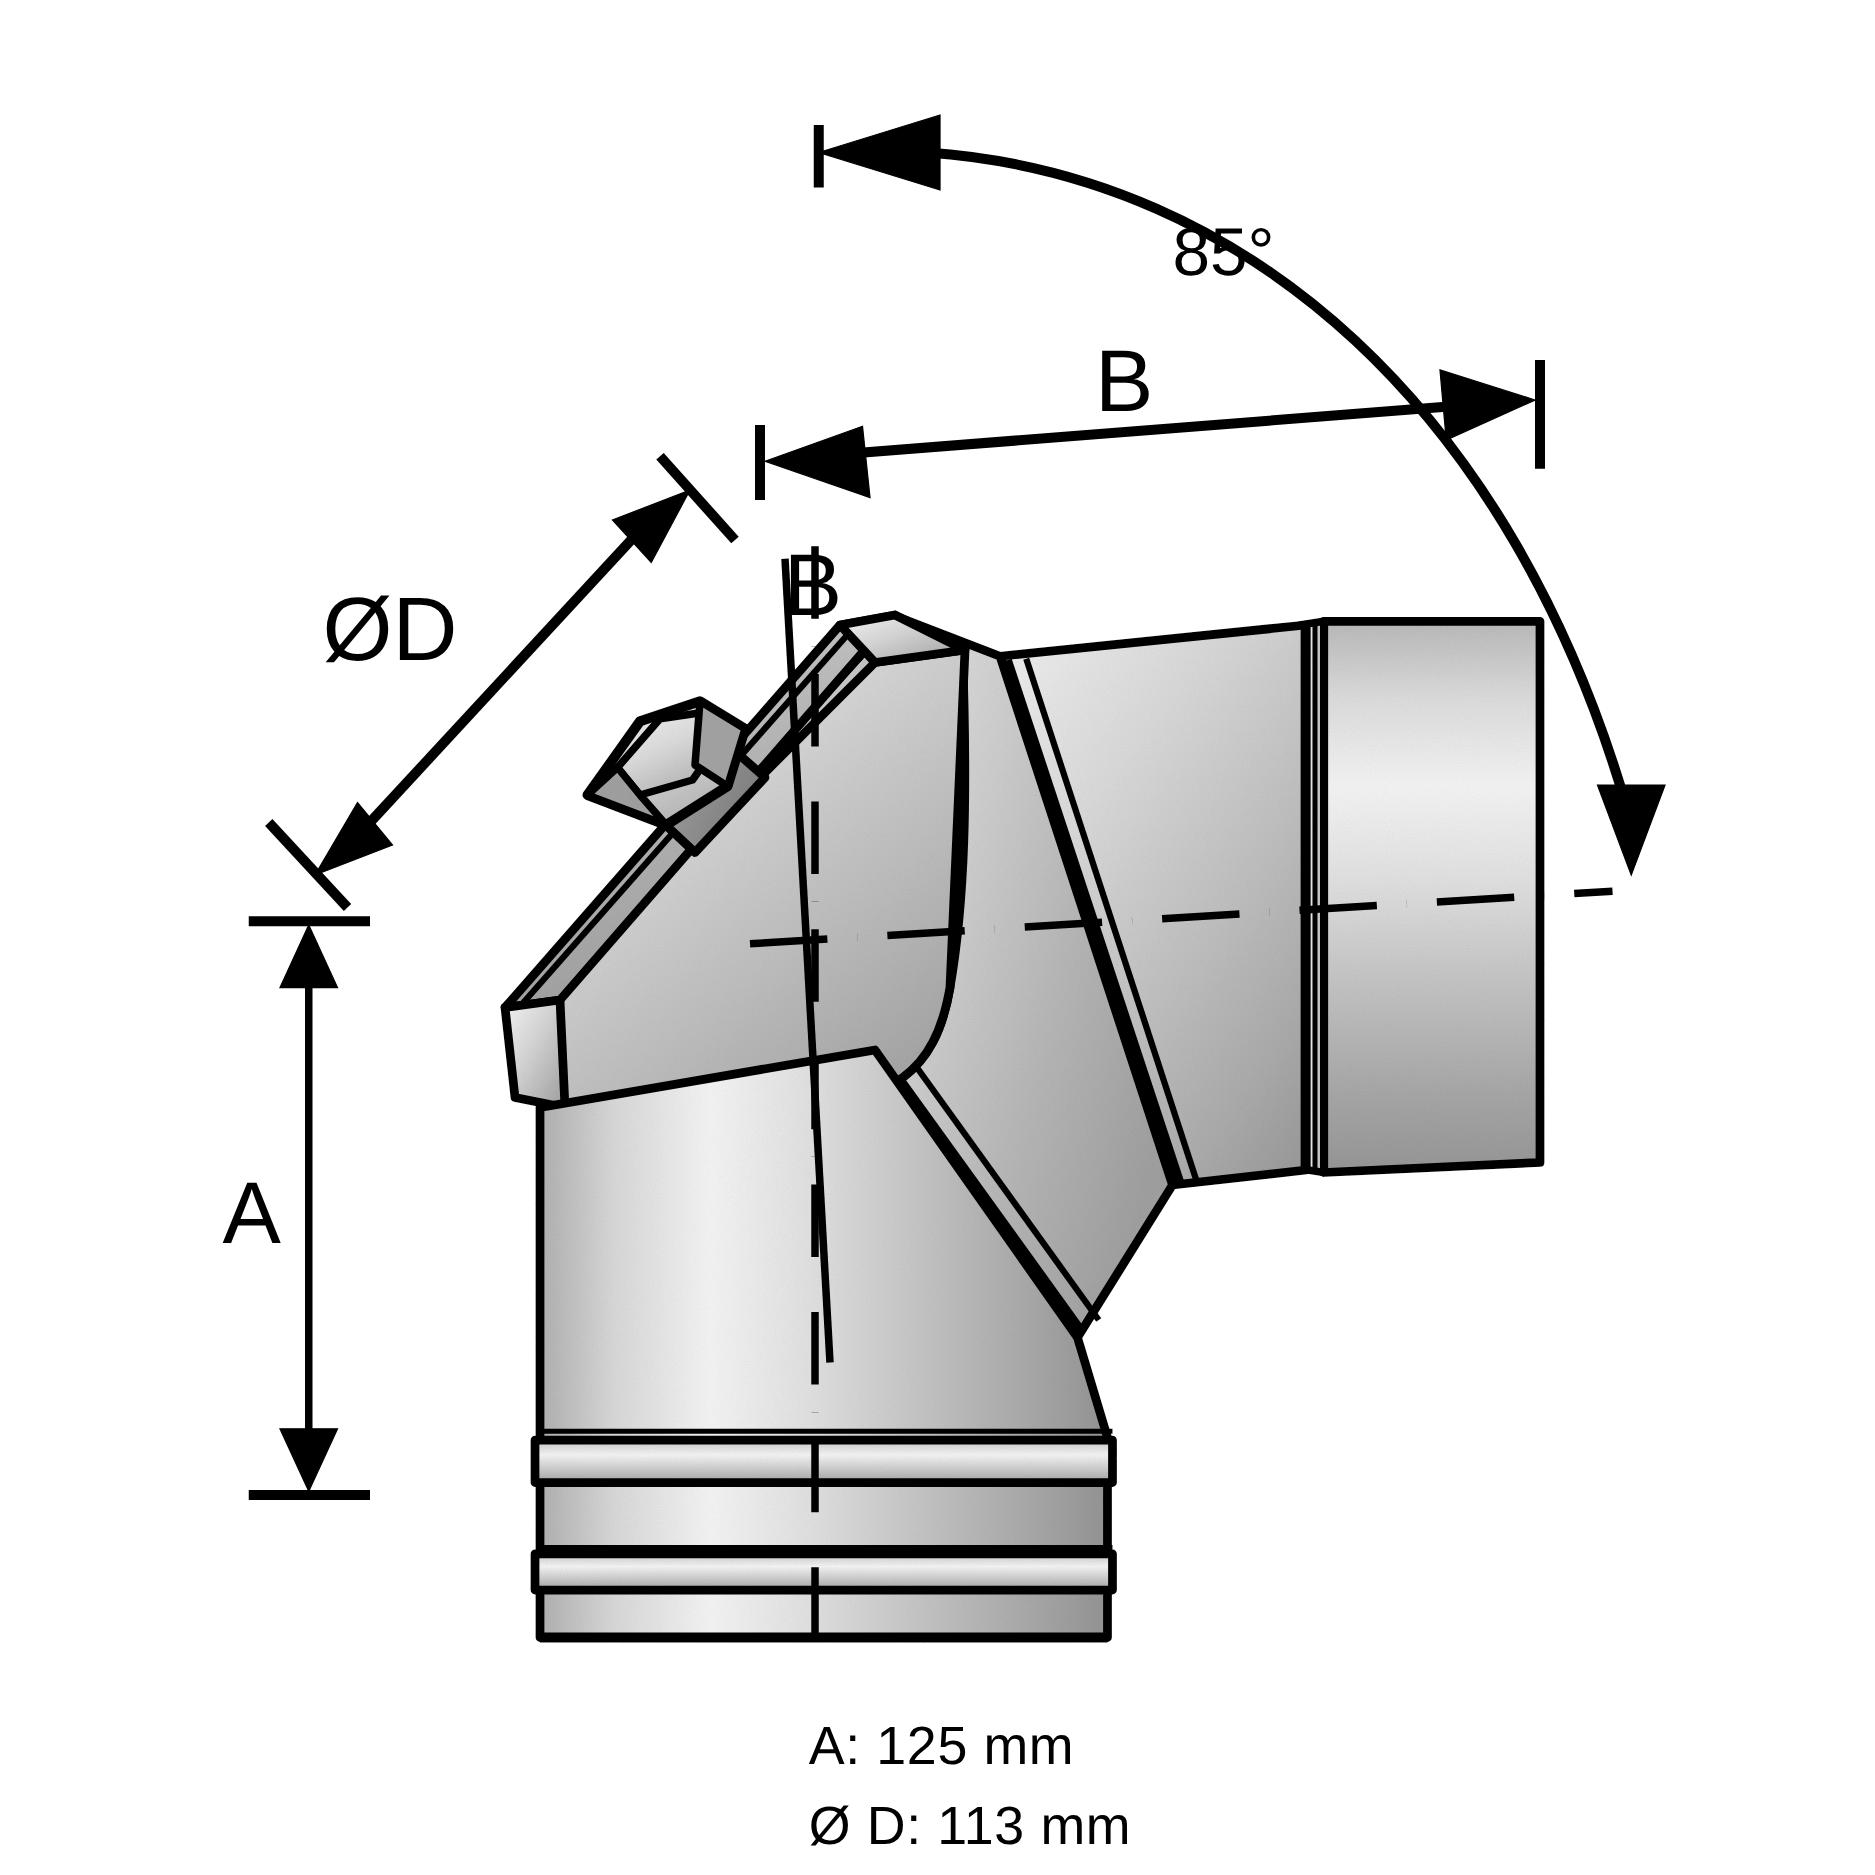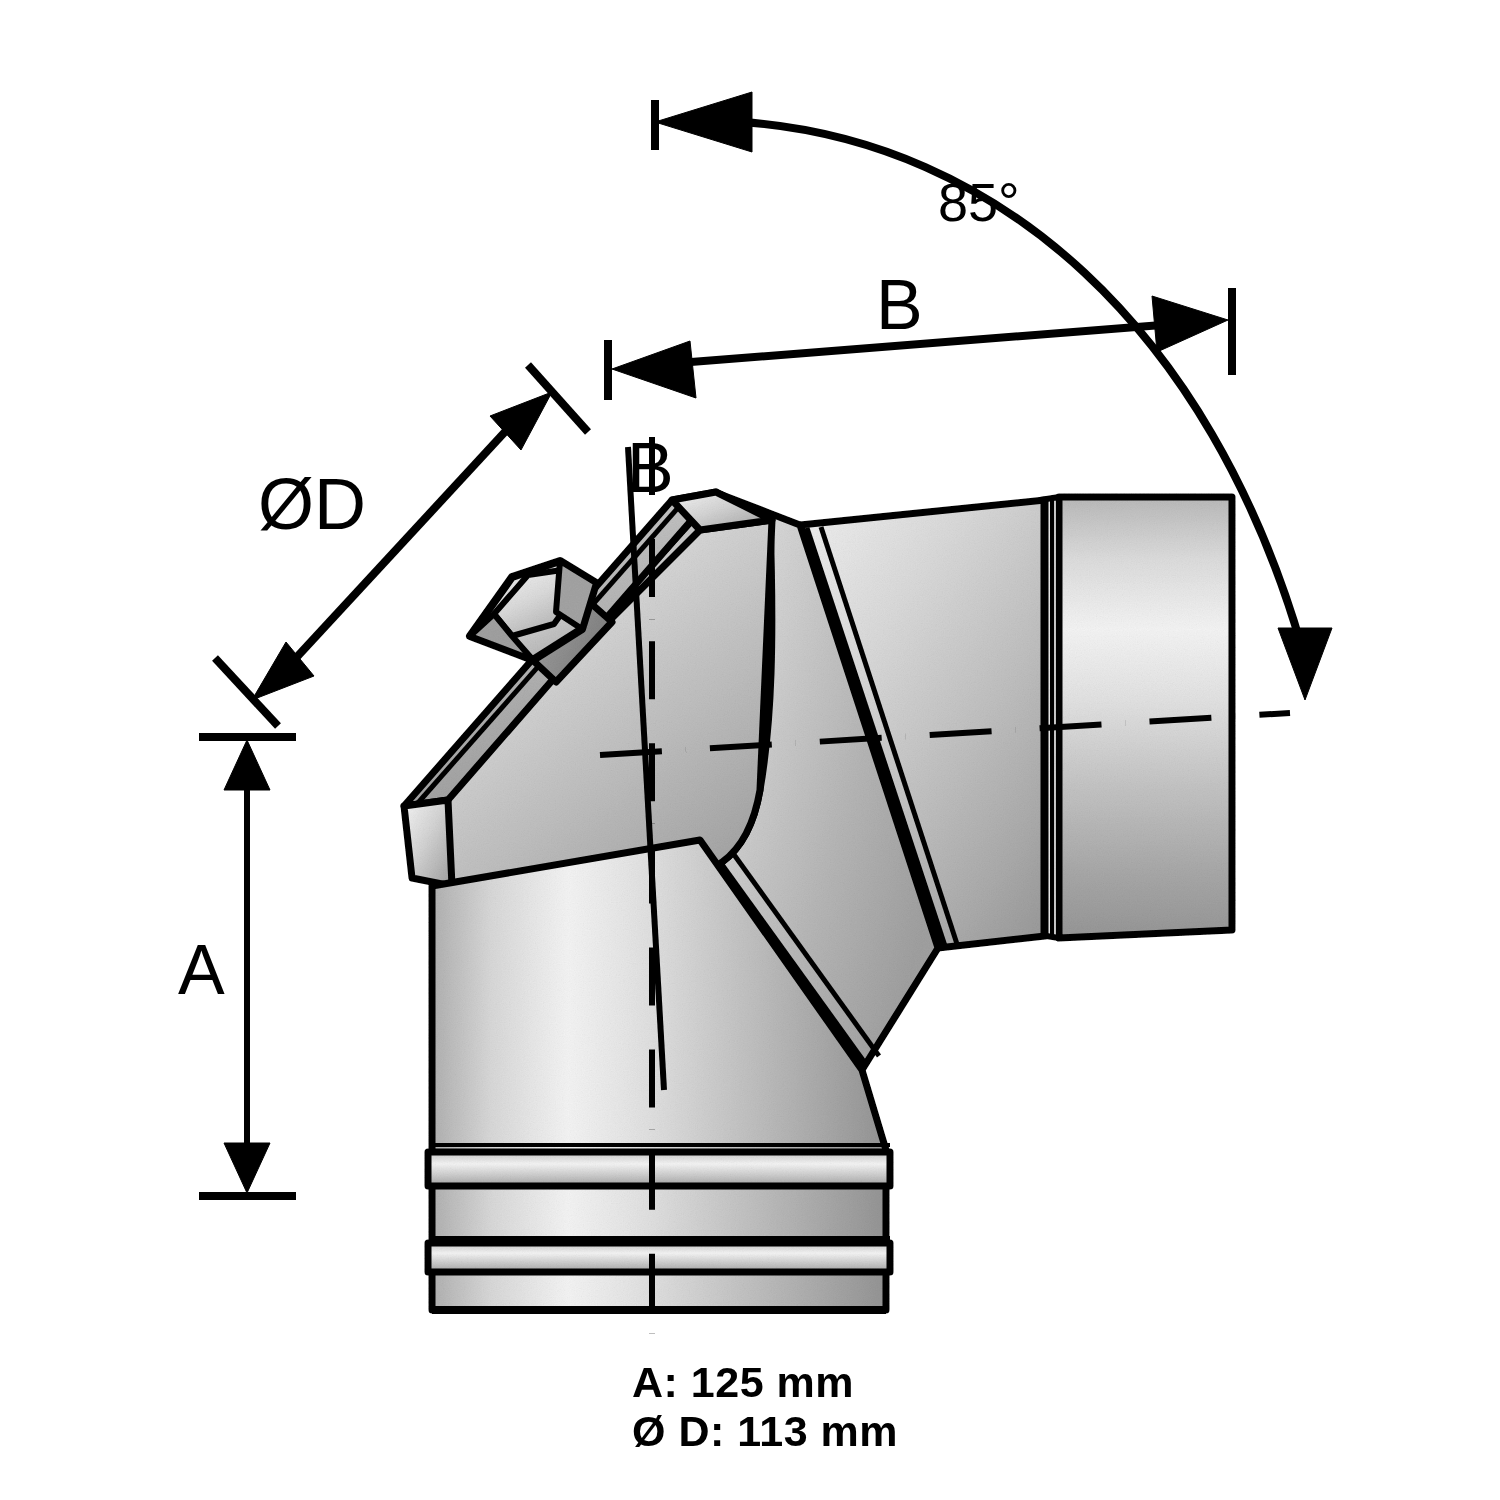--- a/index.html
+++ b/index.html
@@ -32,21 +32,21 @@
     position: absolute;
     left: 632px;
     top: 1358px;
     font-family: "Liberation Sans", sans-serif;
     font-size: 43px;
     line-height: 49px;
     color: #000000;
     letter-spacing: 0.5px;
     white-space: nowrap;
   }
-  .legend div { margin: 0; padding: 0; font-weight: bold; }
+  .legend div { margin: 15px; padding: 0; }
   .dimlabel {
     position: absolute;
     font-family: "Liberation Sans", sans-serif;
     color: #000000;
     font-weight: 400;
     white-space: nowrap;
     line-height: 1;
   }
   #label-angle { left: 903px; top: 175px; font-size: 54px; margin-left: 35px; }
   #label-b-top { left: 876px; top: 270px; font-size: 70px; }

